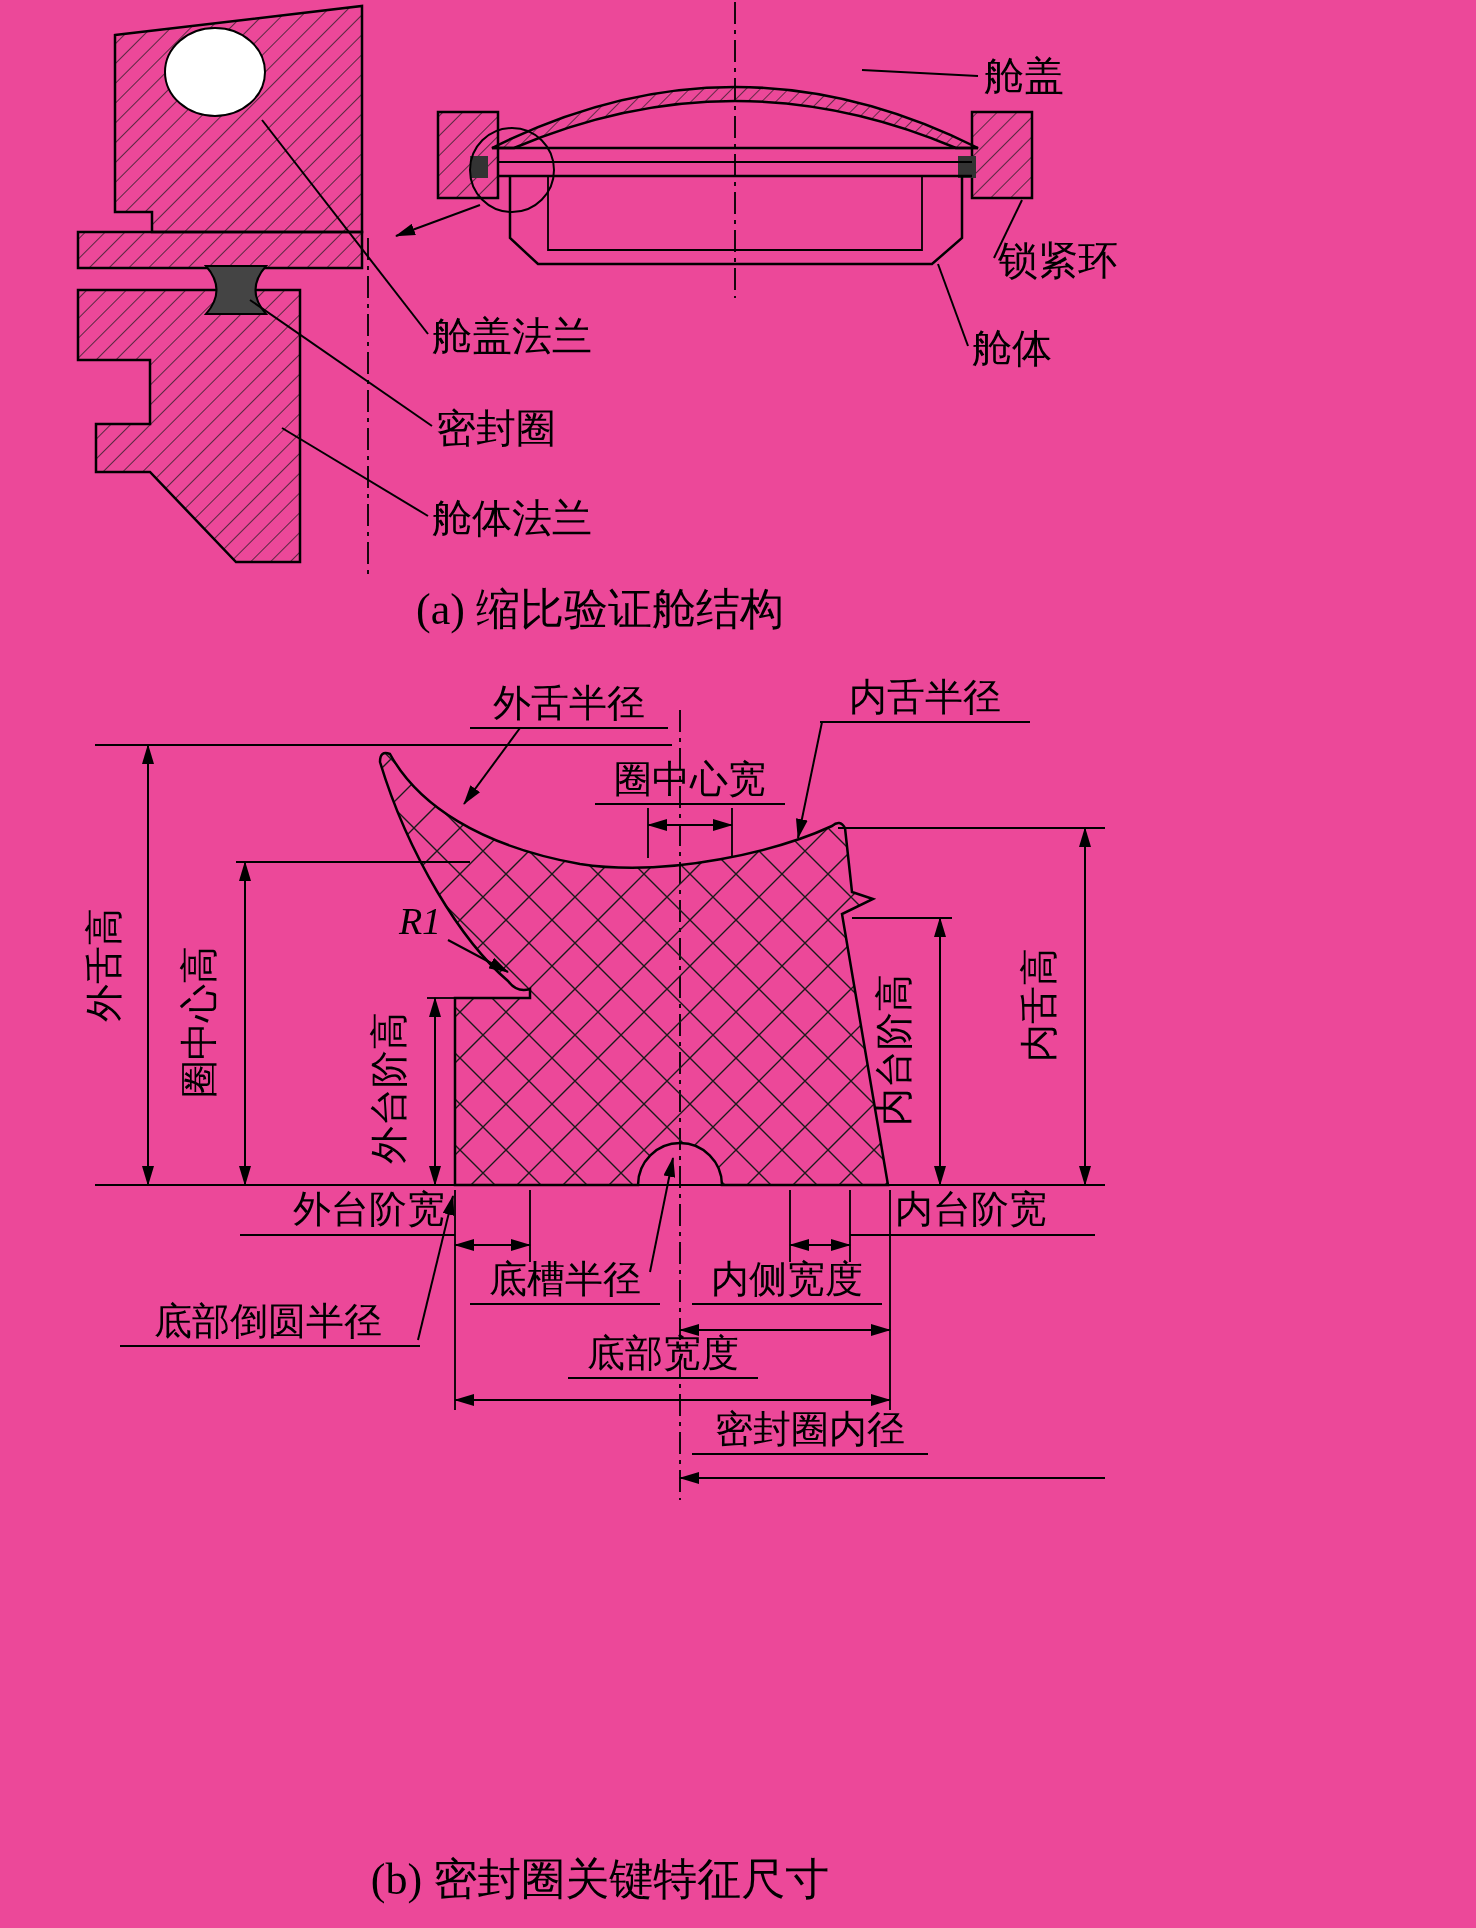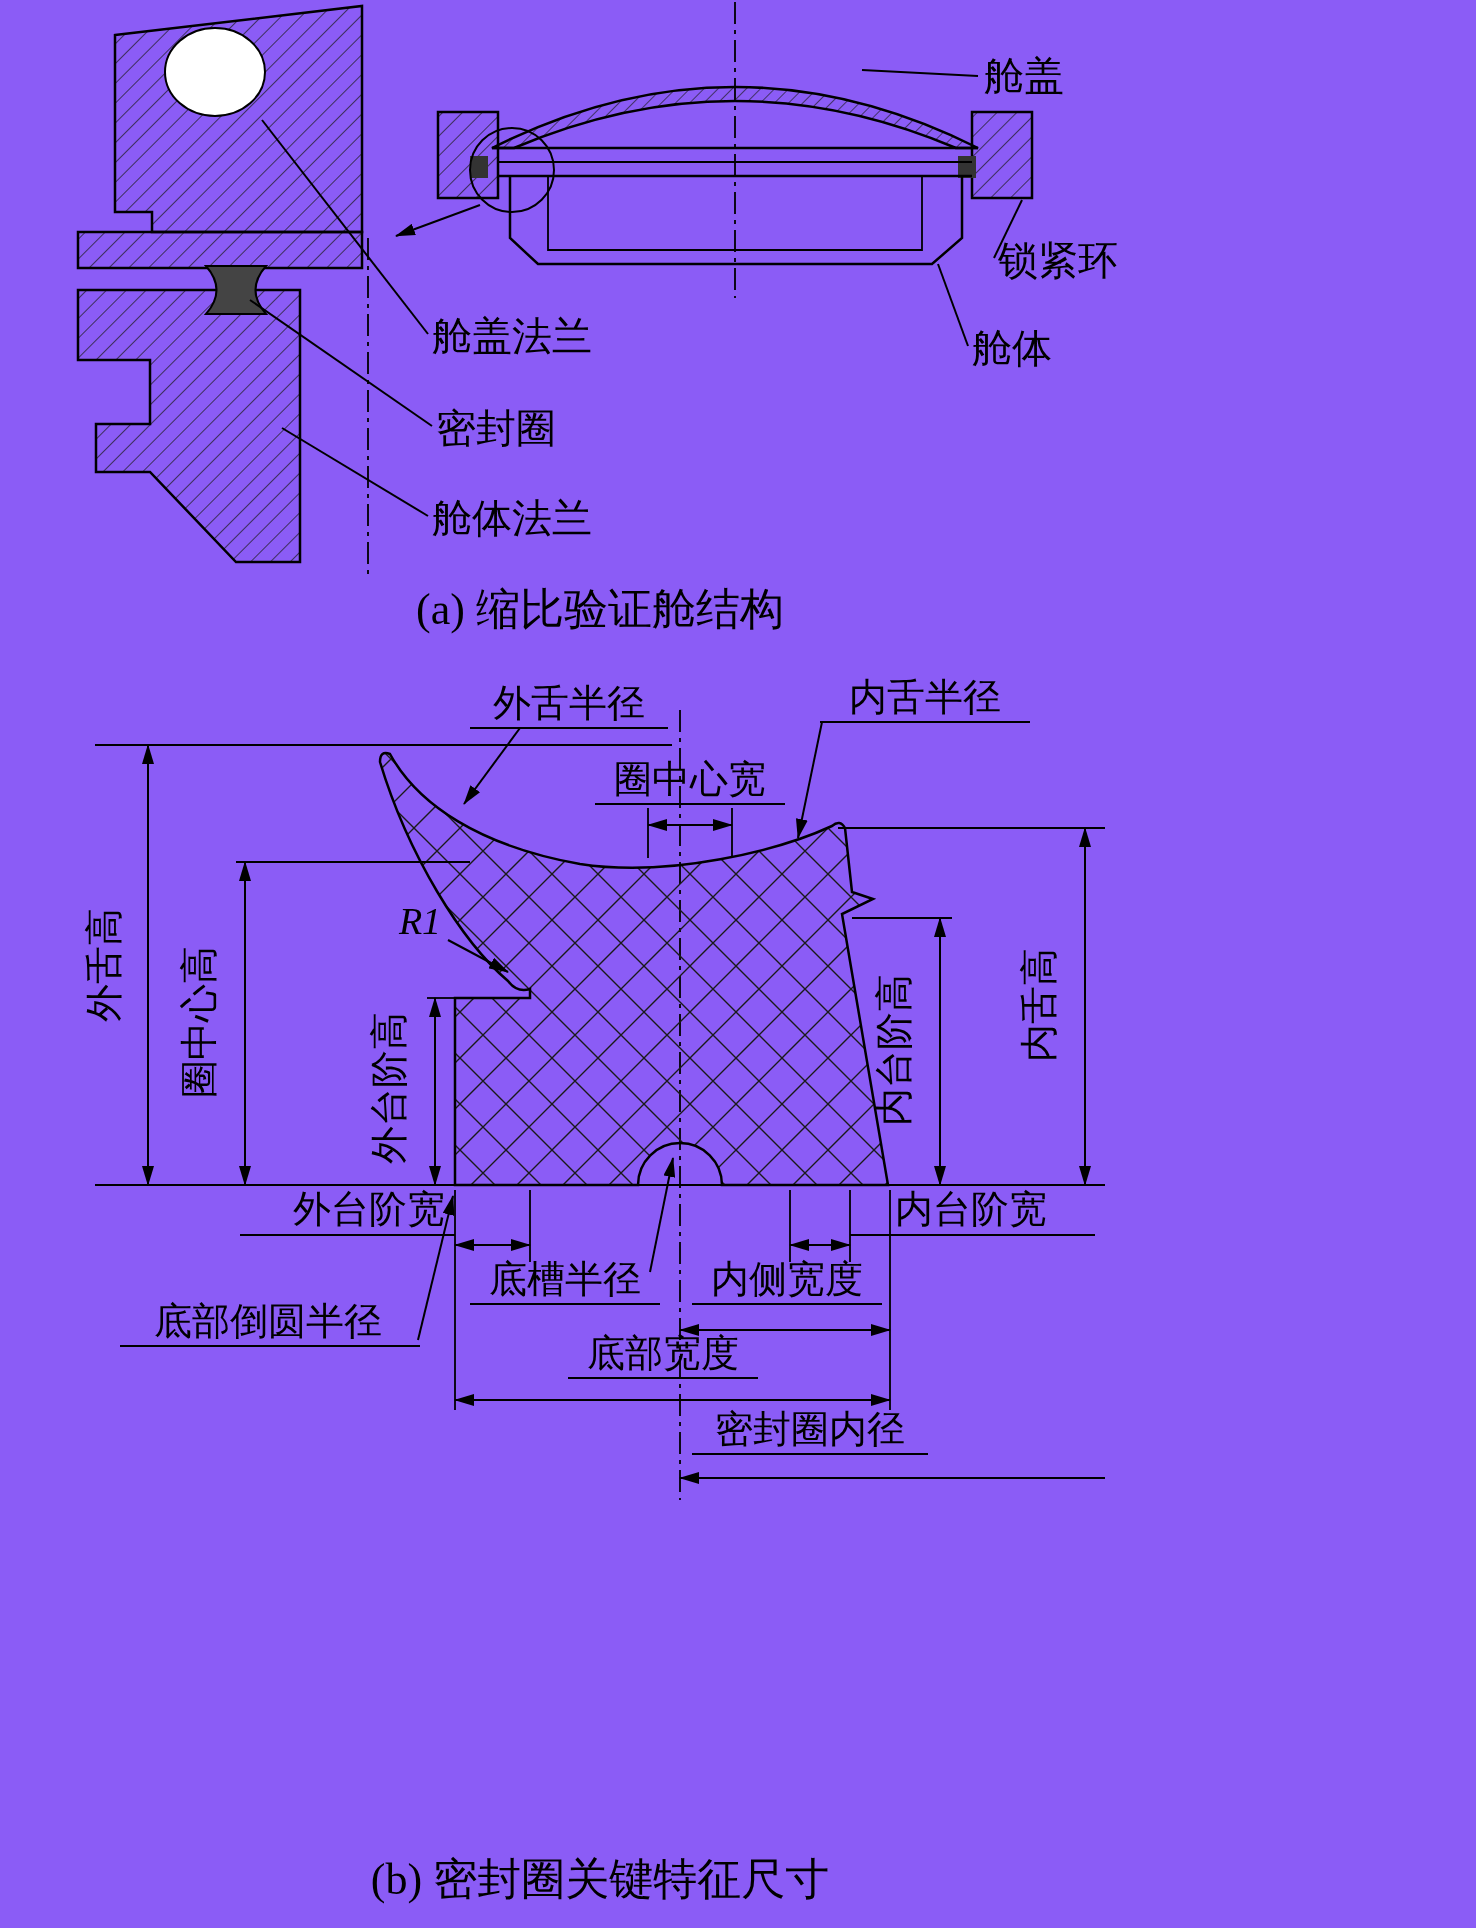--- a/index.html
+++ b/index.html
@@ -1,16 +1,16 @@
 <!DOCTYPE html>
 <html><head>
 <meta charset="utf-8">
 <style>
   html,body{margin:0;padding:0;background:#ffffff;}
-  .page{width:1476px;height:1928px;background:#8b5cf6;position:relative;overflow:hidden;text-align:center;}
+  .page{width:1476px;height:1928px;background:#ec4899;position:relative;overflow:hidden;text-align:center;}
   svg{display:block;}
   text{font-family:"Liberation Serif","DejaVu Serif",serif;fill:#000;}
   .lbl{font-size:38px;}
   .lbla{font-size:40px;}
   .cap{font-size:44px;}
   .outline{fill:none;stroke:#000;stroke-width:2.5;}
   .solid{stroke:#000;stroke-width:2.5;}
   .dim{stroke:#000;stroke-width:2;fill:none;}
   .ext{stroke:#000;stroke-width:1.8;fill:none;}
   .lead{stroke:#000;stroke-width:2;fill:none;}

